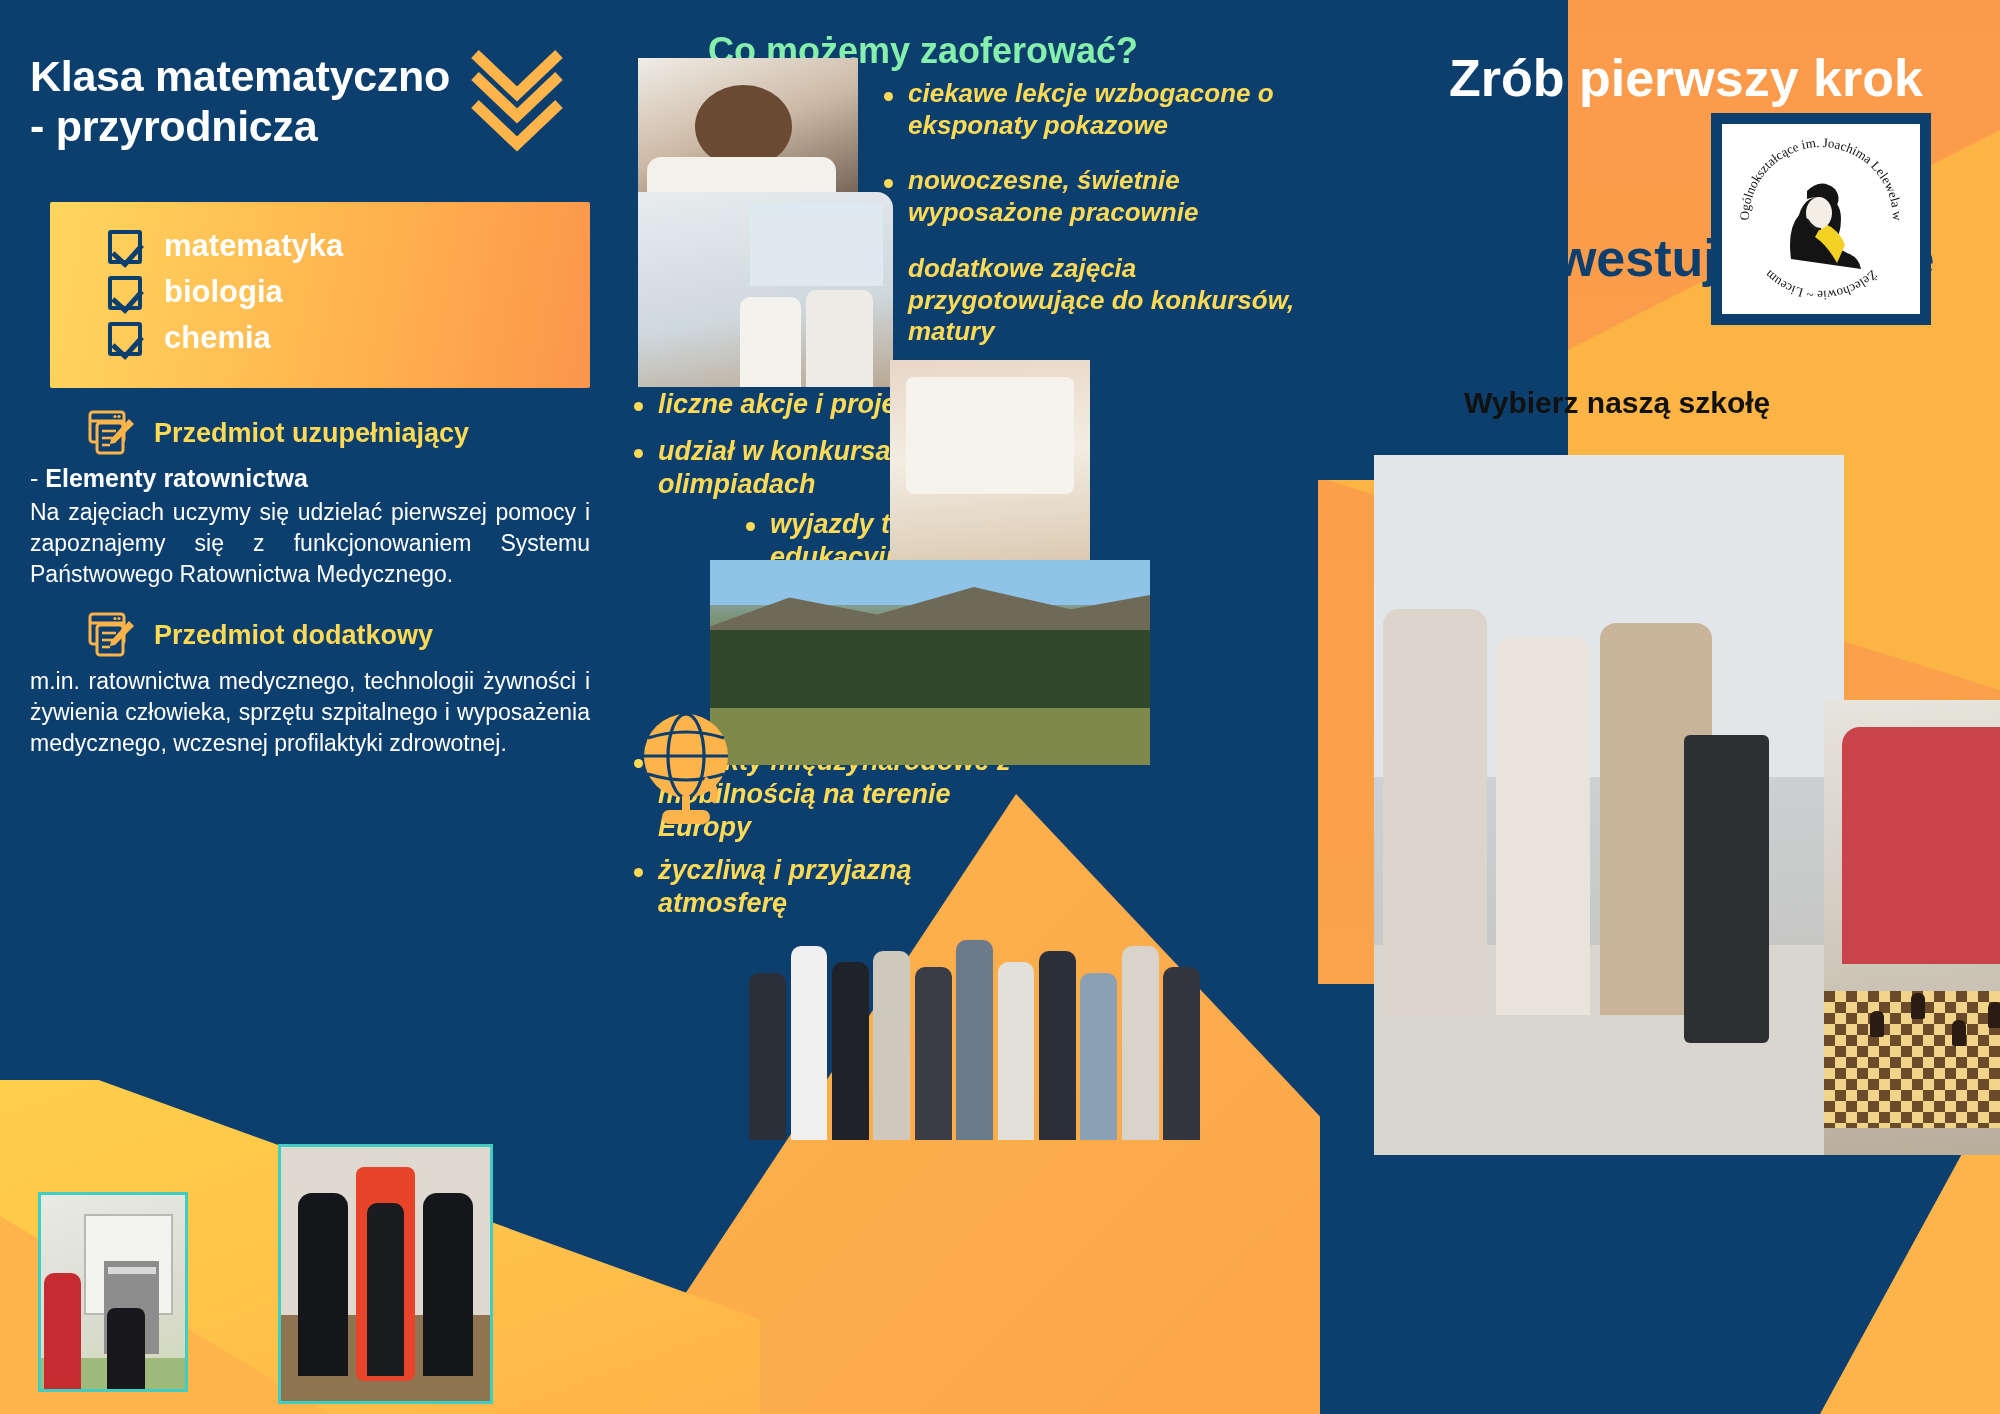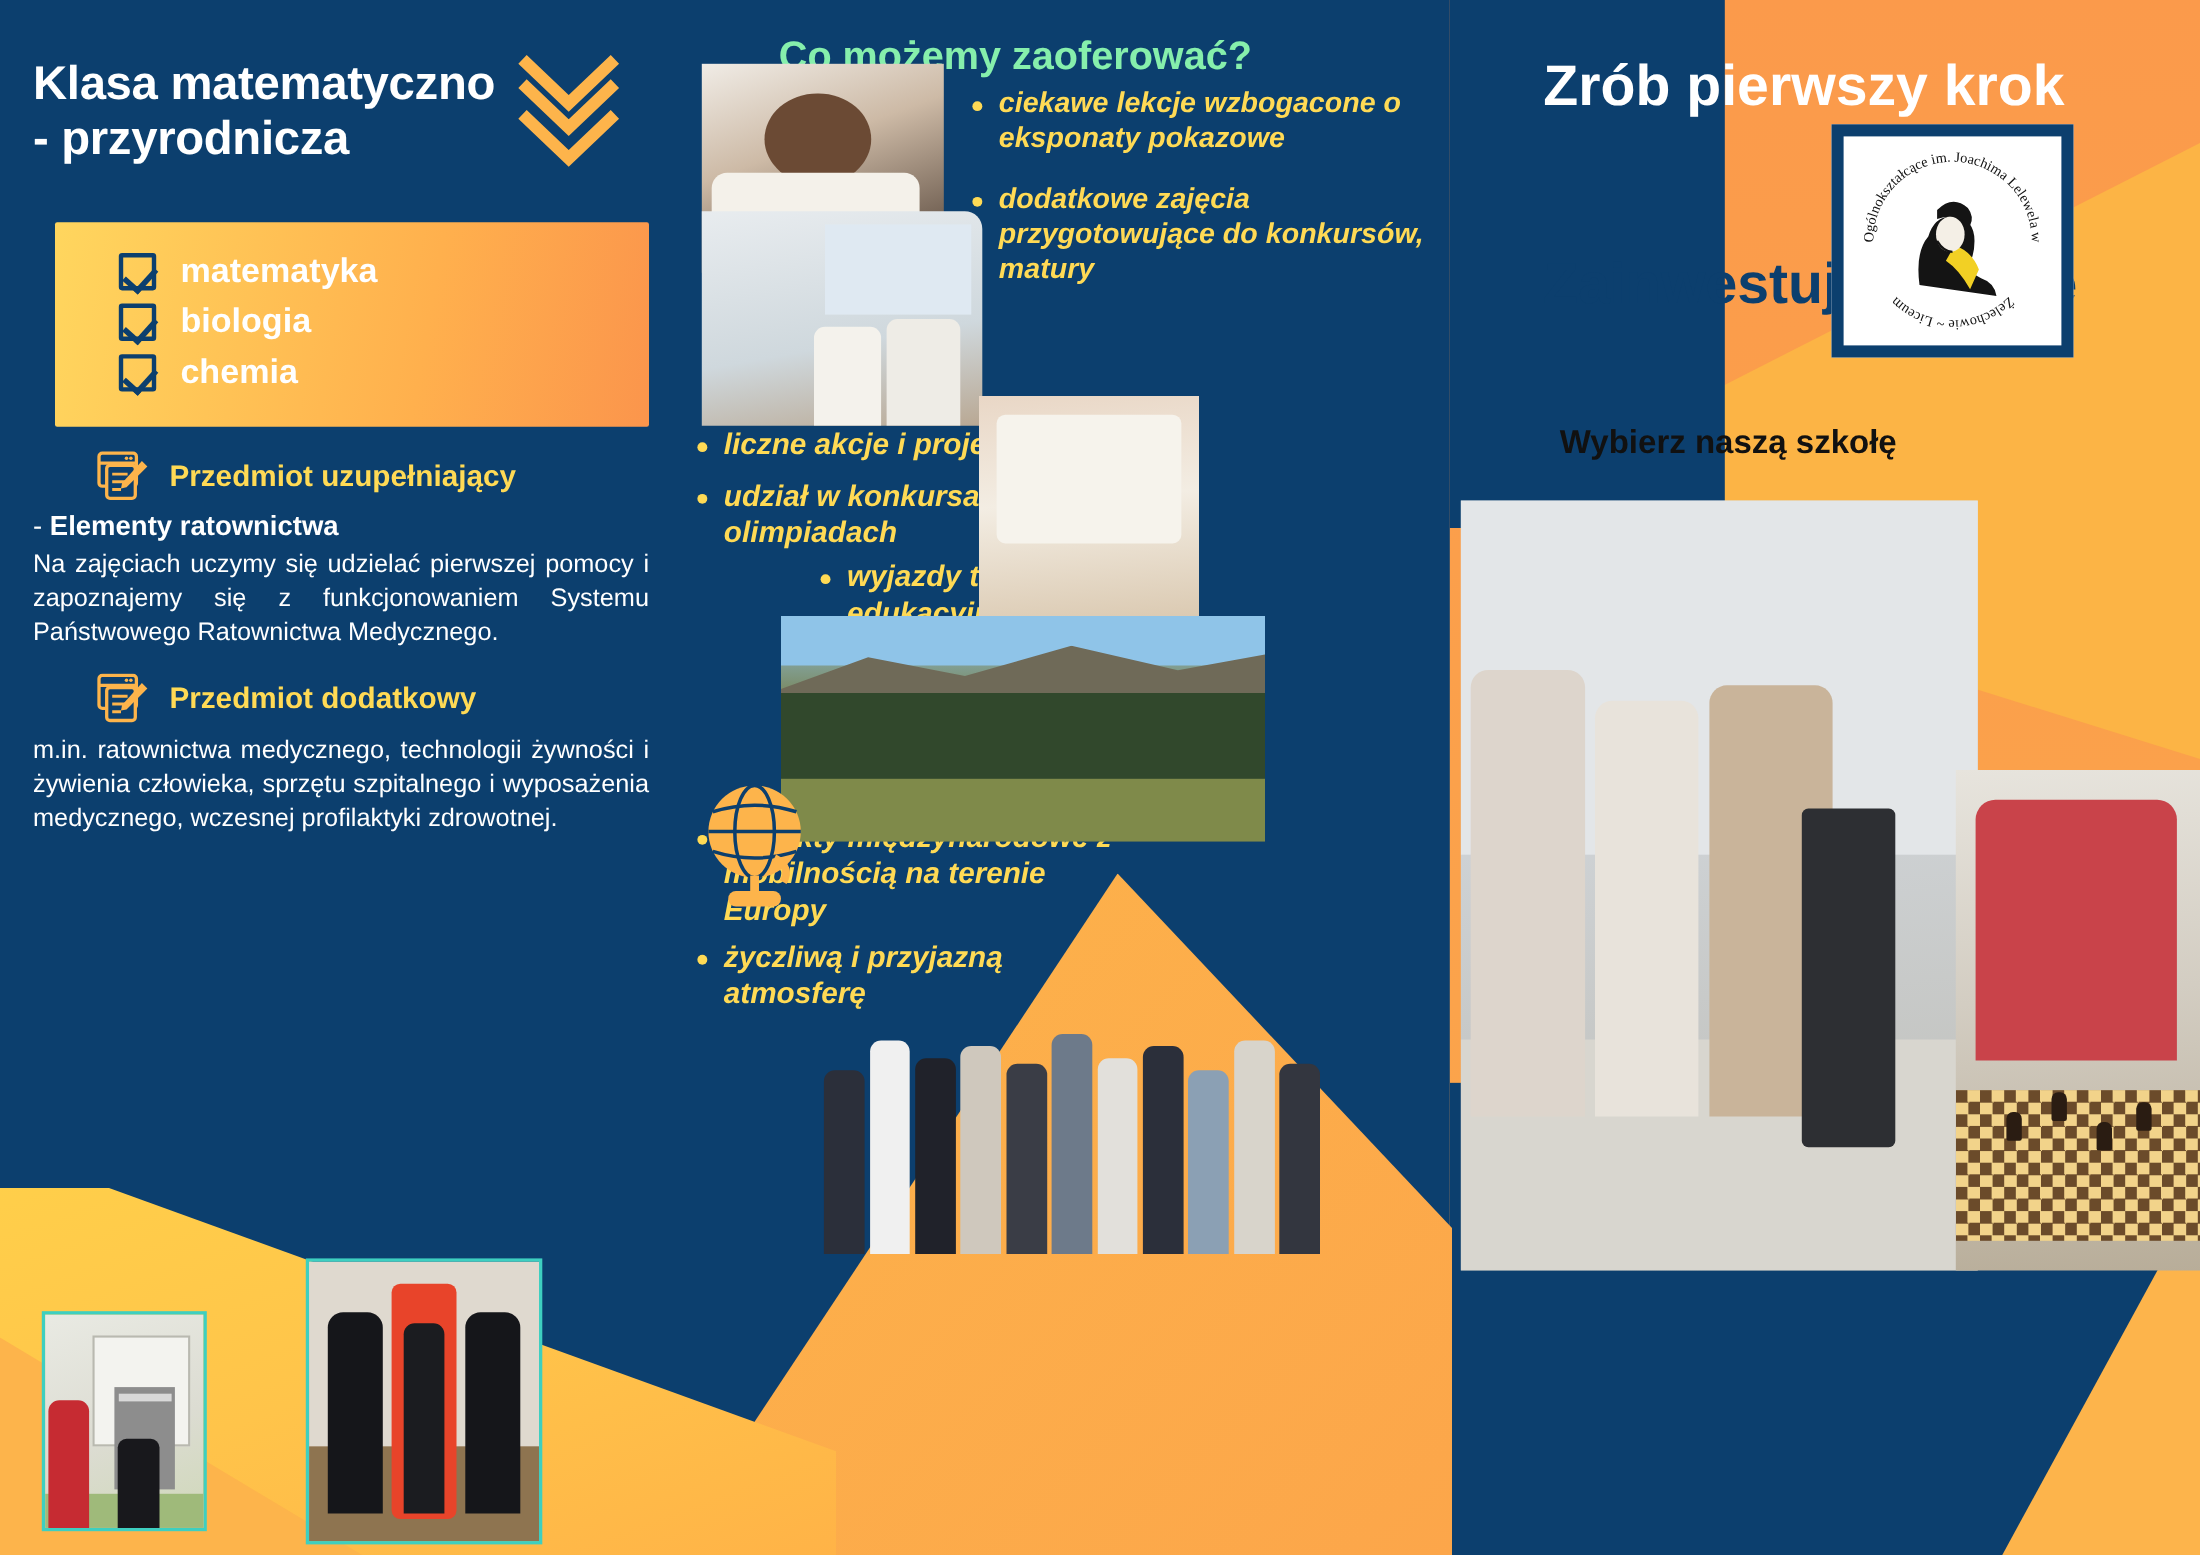--- a/index.html
+++ b/index.html
@@ -150,21 +150,21 @@
                  clip-path: polygon(0 70%, 18% 26%, 38% 52%, 60% 10%, 82% 44%, 100% 22%, 100% 100%, 0 100%); }
   .mph4 .trees { position:absolute; left:0; top:34%; width:100%; height:40%; background:#31482c; }
   .mph4 .grass { position:absolute; left:0; bottom:0; width:100%; height:28%; background:#7f8a4a; }
   .mph5 { position:absolute; left:120px; top:840px; width:460px; height:300px; overflow:hidden; z-index:7; }
   .mph5 .crowd { position:absolute; left:0; bottom:0; width:100%; height:90%; }
   .mph5 i { position:absolute; bottom:0; width:8%; height:68%; background:#2b2f3a; border-radius:10px 10px 0 0;}
 
   .globe-icon { position:absolute; left:10px; top:710px; width:120px; height:118px; z-index:8; }
 
   
-  .col-right { position: absolute; left: 1318px; top: 0; right: 0; height: 1088px; z-index: 6; }
+  .col-right { position: absolute; left: 1364px; top: 0; right: 0; height: 1088px; z-index: 6; }
   .r-head1 { position:absolute; left:85px; top:48px; width:500px; color:#ffffff; font-size:52px; font-weight:bold; line-height:1.16; }
   .r-head2 { position:absolute; left:85px; top:228px; width:500px; color:#0c3f6e; font-size:52px; font-weight:bold; line-height:1.16; }
   .r-sub { position:absolute; left:100px; top:386px; width:520px; color:#111111; font-size:30px; font-weight:bold; }
 
   .logo-box {
     position:absolute; left:347px; top:113px; width:220px; height:212px;
     background:#ffffff; border:11px solid #0c3f6e; z-index: 9;
     display:flex; align-items:center; justify-content:center;
   }
   .logo-circle { width:180px; height:180px; position:relative; }
@@ -340,20 +340,21 @@
           <path d="M18 64 Q56 76 94 64"></path>
         </g>
         <path d="M74 70 q16 8 8 22" stroke="#fdb44b" stroke-width="7" fill="none"></path>
         <rect x="52" y="86" width="8" height="16" fill="#fdb44b"></rect>
         <rect x="32" y="100" width="48" height="14" rx="7" fill="#fdb44b"></rect>
       </svg>
     </div>
 
     <ul class="bullets blk1">
       <li>ciekawe lekcje wzbogacone o eksponaty pokazowe</li>
+      <li>nowoczesne, świetnie wyposażone pracownie</li>
       <li>dodatkowe zajęcia przygotowujące do konkursów, matury</li>
     </ul>
 
     <ul class="bullets blk2">
       <li>liczne akcje i projekty</li>
       <li>udział w konkursach i olimpiadach</li>
     </ul>
 
     <ul class="bullets blk3">
       <li>wyjazdy turystyczne i edukacyjne</li>

